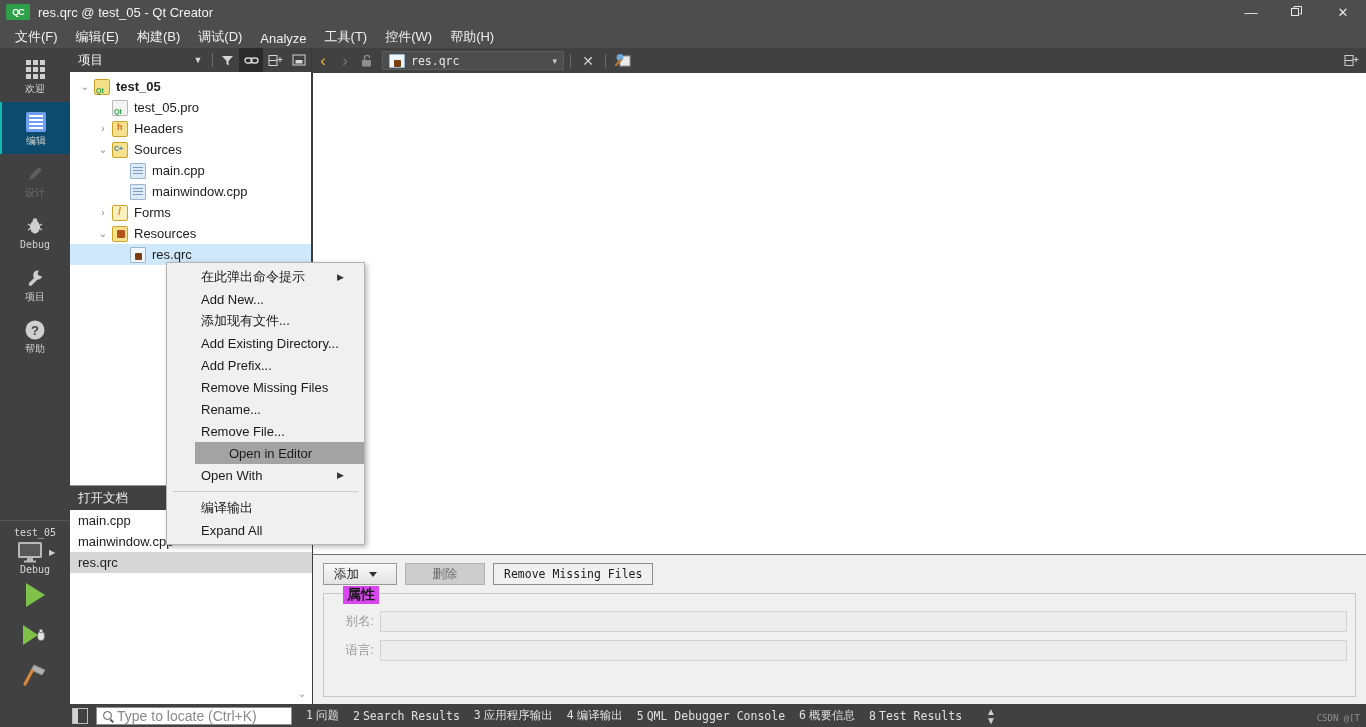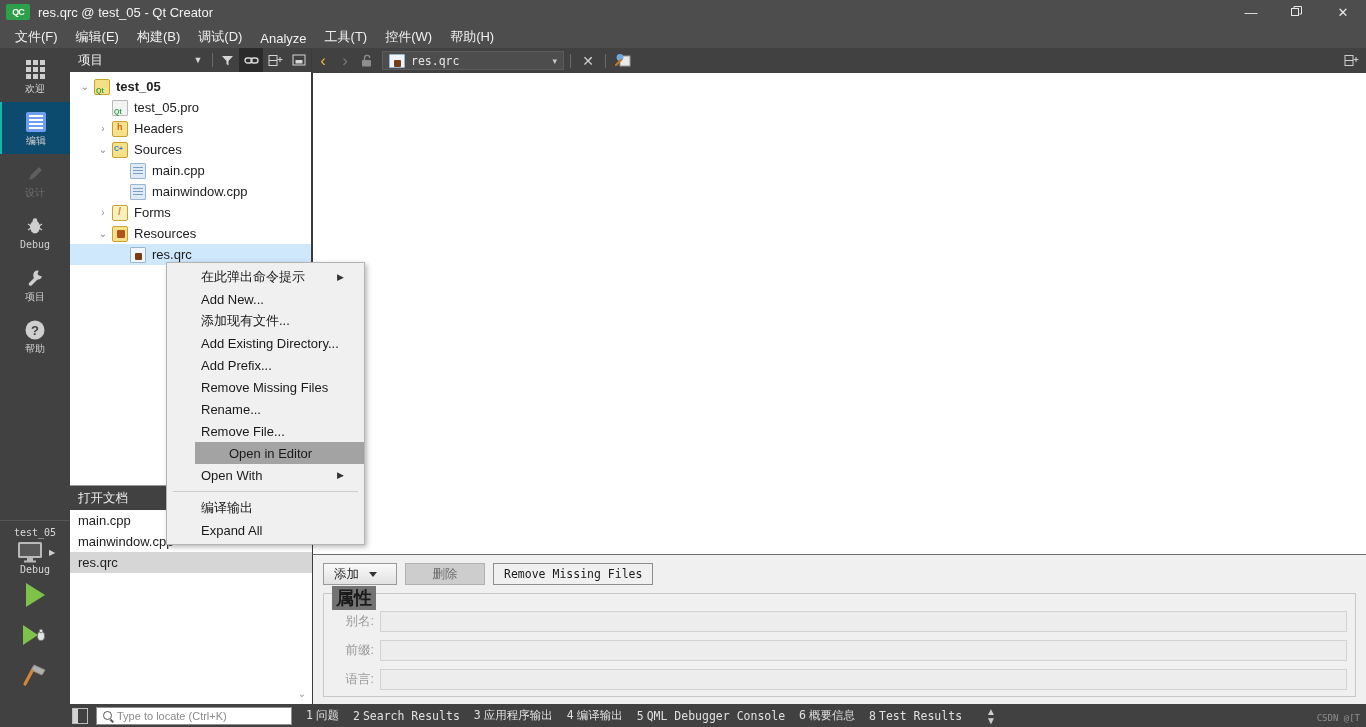--- a/index.html
+++ b/index.html
@@ -176,22 +176,22 @@
   }
   .qbtn.disabled { background:#cdcdcd; border-color:#b0b0b0; color:#6e6e6e; }
   .qbtn.plain { background:#f0f0f0; border:1px solid #8e8e8e; font-family:"DejaVu Sans Mono", monospace; font-size:11.5px; }
   .caret-dn { width:0;height:0;border-left:4px solid transparent;border-right:4px solid transparent;border-top:5px solid #333; }
 
   #groupbox {
     margin-top: 8px; border: 1px solid #c8c8c8; position: relative;
     padding: 14px 8px 8px 8px; height: 104px;
   }
   #gb-title {
-    position:absolute; left: 8px; top: -8px; background:#737373; padding: 0 4px;
-    font-size: 18px; color:#1a1a1a; font-weight: bold;
+    position:absolute; left: 19px; top: -8px; background:#d946ef; padding: 0 4px;
+    font-size: 14px; color:#1a1a1a; font-weight: bold;
   }
   .prop-row { display:flex; align-items:center; height: 26px; margin-bottom: 3px; }
   .prop-label { width: 48px; text-align:right; font-size:12.5px; color:#9a9a9a; padding-right:6px; }
   .prop-input {
     flex: 1; height: 21px; background:#ededed; border:1px solid #d2d2d2;
   }
 
   
   #statusbar {
     position: absolute; left: 0; bottom: 0; width: 1366px; height: 23px;
@@ -199,21 +199,21 @@
   }
   #sb-toggle {
     width: 16px; height: 16px; border:1px solid #bdbdbd; margin-right: 8px;
     display:flex; align-items:center;
   }
   #sb-toggle i { display:block; width:5px; height:14px; background:#d2d2d2; }
   #locator {
     width: 196px; height: 18px; background:#ffffff; border:1px solid #8e8e8e;
     display:flex; align-items:center; padding-left:6px; gap:5px;
   }
-  #locator-ph { font-size:11px; color:#8a8a8a; }
+  #locator-ph { font-size:14px; color:#8a8a8a; }
   .search-glass { width:9px; height:9px; border:1.5px solid #555; border-radius:50%; position:relative; }
   .search-glass:after{ content:""; position:absolute; right:-3px; bottom:-2px; width:4px; height:1.5px; background:#555; transform:rotate(45deg); }
   #sb-tabs { display:flex; align-items:center; margin-left: 14px; gap: 14px; }
   .sb-tab { font-size:11.5px; color:#e0e0e0; font-family:"DejaVu Sans Mono", monospace; white-space:nowrap; }
   .sb-tab .num { margin-right: 3px; }
   #sb-updown { margin-left: 10px; color:#cfcfcf; font-size:10px; line-height:9px; text-align:center;}
   #watermark {
     position:absolute; right: 6px; bottom: 4px; font-size: 9px; color:#8f8f8f;
     font-family:"DejaVu Sans Mono", monospace;
   }
@@ -498,24 +498,20 @@
     <div class="qbtn disabled" style="width:80px;">删除</div>
     <div class="qbtn plain">Remove Missing Files</div>
   </div>
   <div id="groupbox">
     <div id="gb-title">属性</div>
     <div class="prop-row">
       <div class="prop-label">别名:</div>
       <div class="prop-input"></div>
     </div>
     <div class="prop-row">
-      <div class="prop-label">前缀:</div>
-      <div class="prop-input"></div>
-    </div>
-    <div class="prop-row">
       <div class="prop-label">语言:</div>
       <div class="prop-input"></div>
     </div>
   </div>
 </div>
 
 <div id="ctxmenu">
   <div class="ctx-item">
     <span>在此弹出命令提示</span>
     <span class="ctx-sub">▶</span>

